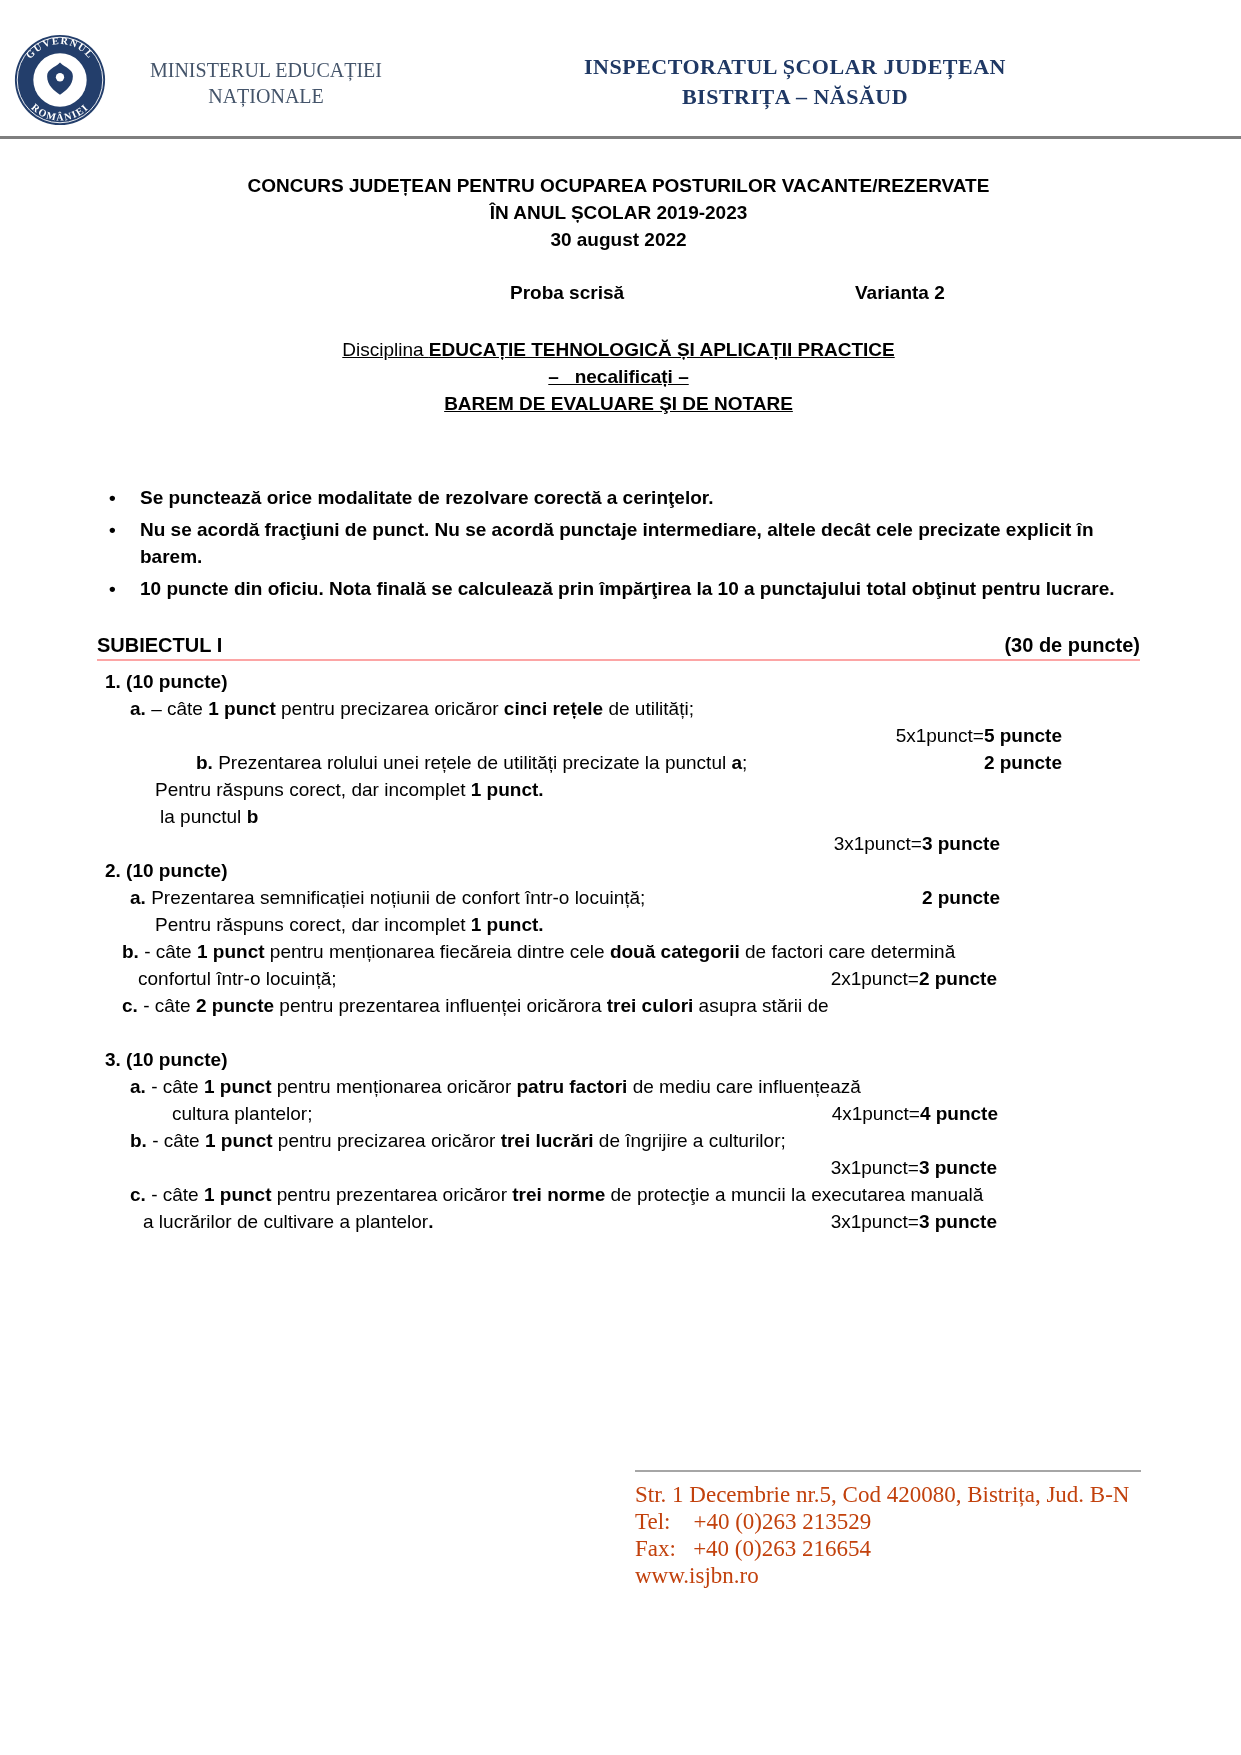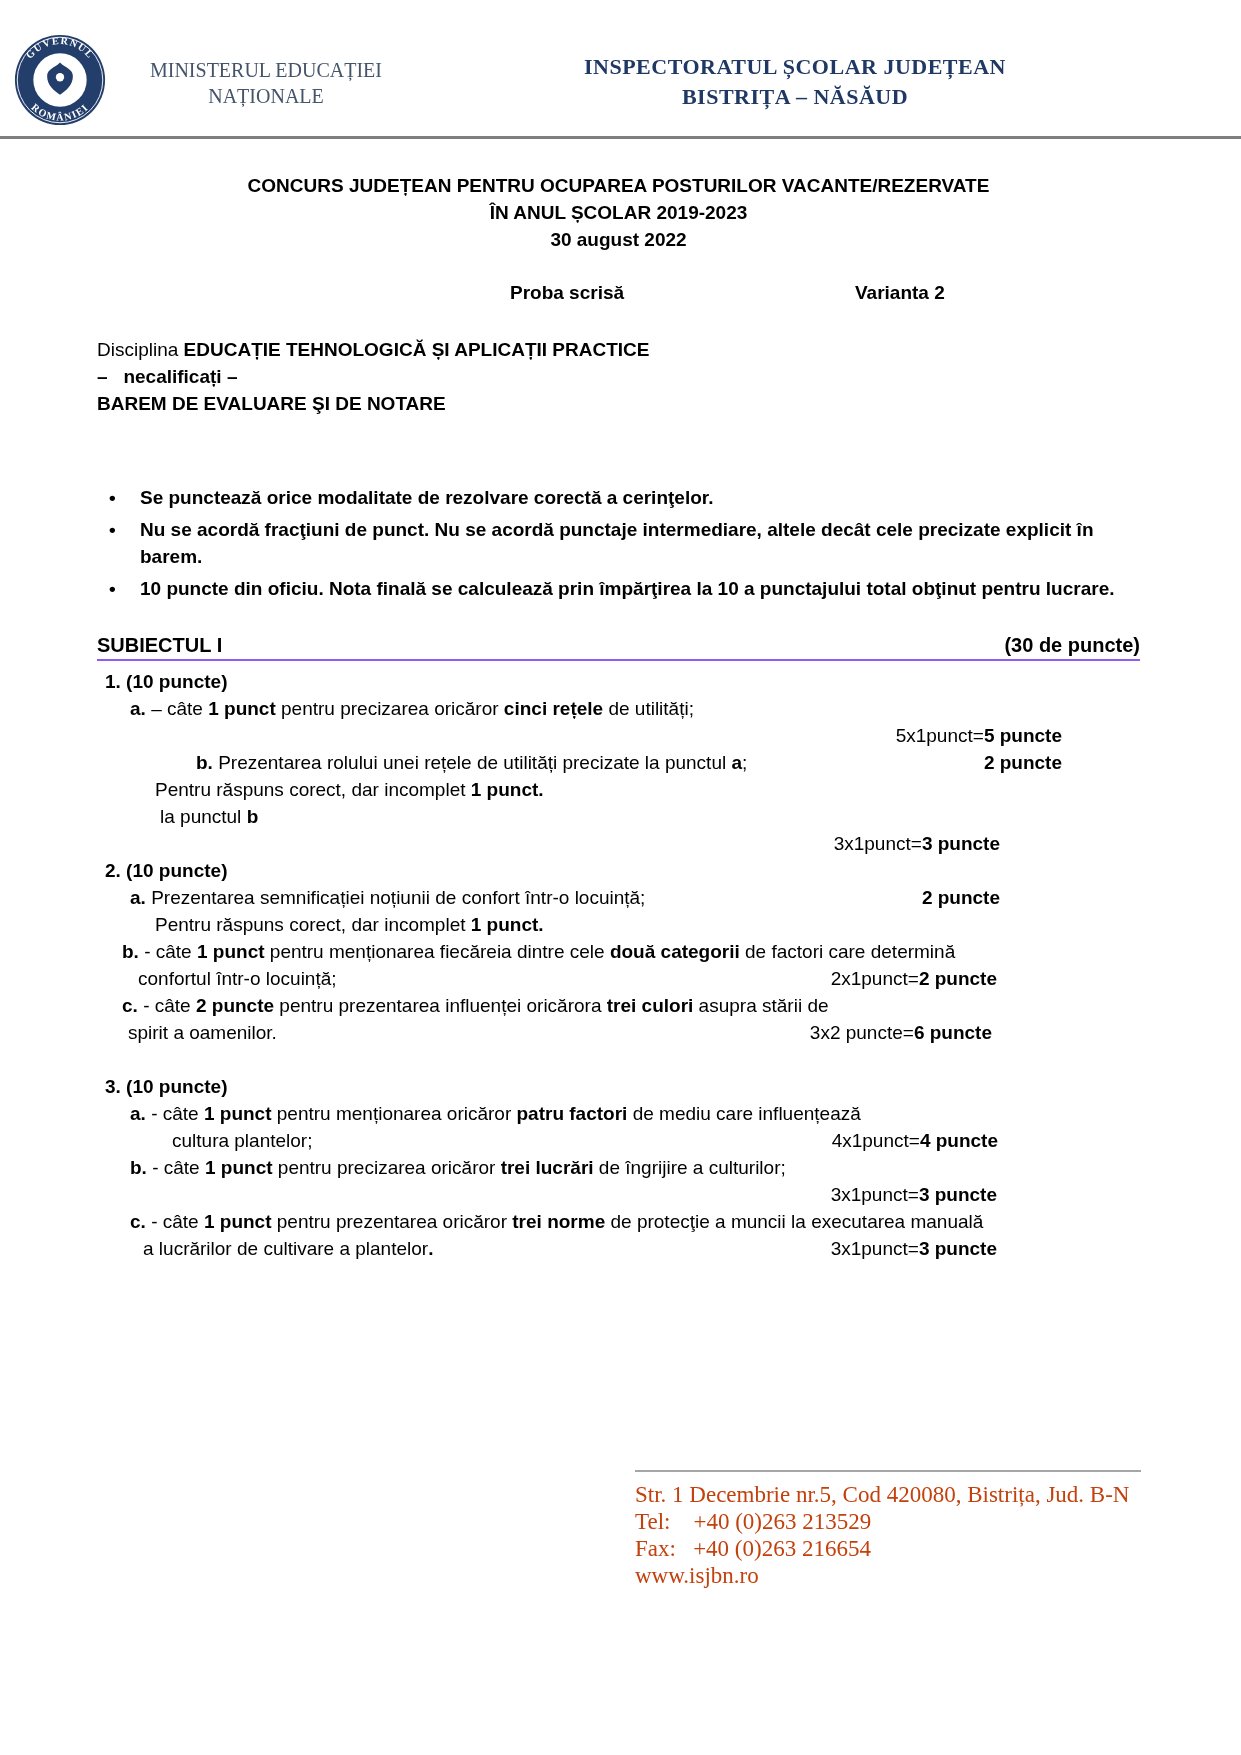--- a/index.html
+++ b/index.html
@@ -21,30 +21,30 @@
     font-family:"Liberation Serif", serif; font-size:22px; line-height:30px;
     font-weight:bold; color:#1f3864; letter-spacing:0.5px;
   }
   .hdr-divider { height:3px; background:#7f7f7f; }
   
   .content { padding:0 101px 0 97px; font-size:19px; }
   .title-block { margin-top:33px; text-align:center; font-weight:bold; line-height:27px; }
   .proba-line { position:relative; margin-top:29px; height:27px; font-weight:bold; }
   .proba { position:absolute; left:413px; }
   .varianta { position:absolute; left:758px; }
-  .disc-block { margin-top:27px; text-align:left; line-height:27px; }
+  .disc-block { margin-top:27px; text-align:center; line-height:27px;text-decoration:underline; }
   .pre { white-space:pre; }
   .bold { font-weight:bold; }
   .bullets { margin-top:67px; list-style:none; font-weight:bold; line-height:27px; }
   .bullets li { position:relative; padding-left:43px; margin-bottom:5px; }
   .bullets li::before { content:"\2022"; position:absolute; left:12px; }
   .subject-heading {
     margin-top:30px; display:flex; justify-content:space-between;
     font-weight:bold; font-size:20px; line-height:26px;
-    border-bottom:2px solid #8b5cf6; padding-bottom:1px;
+    border-bottom:2px solid #fca5a5; padding-bottom:1px;
   }
   .lines { margin-top:7px; }
   .doc-line { display:flex; line-height:27px; min-height:27px; }
   .line-left { white-space:pre-wrap; }
   .line-right { margin-left:auto; white-space:pre; }
   .doc-line.blank { height:27px; }
   
   .ftr {
     position:absolute; top:1470px; right:100px; width:506px; text-align:left;
     font-family:"Liberation Serif", serif; font-size:23px; line-height:27px; color:#c2410c;
@@ -156,24 +156,20 @@
         <div class="doc-line" style="padding-left: 25px;">
           <span class="line-left"><span class="bold">b.</span><span> - câte </span><span class="bold">1 punct</span><span> pentru menționarea fiecăreia dintre cele </span><span class="bold">două categorii</span><span> de factori care determină</span></span>
         </div>
         <div class="doc-line" style="padding-left: 41px;">
           <span class="line-left"><span>confortul într-o locuință;</span></span>
           <span class="line-right" style="padding-right: 143px;"><span>2x1punct=</span><span class="bold">2 puncte</span></span>
         </div>
         <div class="doc-line" style="padding-left: 25px;">
           <span class="line-left"><span class="bold">c.</span><span> - câte </span><span class="bold">2 puncte</span><span> pentru prezentarea influenței oricărora </span><span class="bold">trei culori</span><span> asupra stării de</span></span>
         </div>
-        <div class="doc-line" style="padding-left: 31px;">
-          <span class="line-left"><span>spirit a oamenilor.</span></span>
-          <span class="line-right" style="padding-right: 148px;"><span>3x2 puncte=</span><span class="bold">6 puncte</span></span>
-        </div>
         <div class="doc-line blank"></div>
         <div class="doc-line" style="padding-left: 8px;">
           <span class="line-left"><span class="bold">3. (10 puncte)</span></span>
         </div>
         <div class="doc-line" style="padding-left: 33px;">
           <span class="line-left"><span class="bold">a.</span><span> - câte </span><span class="bold">1 punct</span><span> pentru menționarea oricăror </span><span class="bold">patru factori</span><span> de mediu care influențează</span></span>
         </div>
         <div class="doc-line" style="padding-left: 75px;">
           <span class="line-left"><span>cultura plantelor;</span></span>
           <span class="line-right" style="padding-right: 142px;"><span>4x1punct=</span><span class="bold">4 puncte</span></span>

